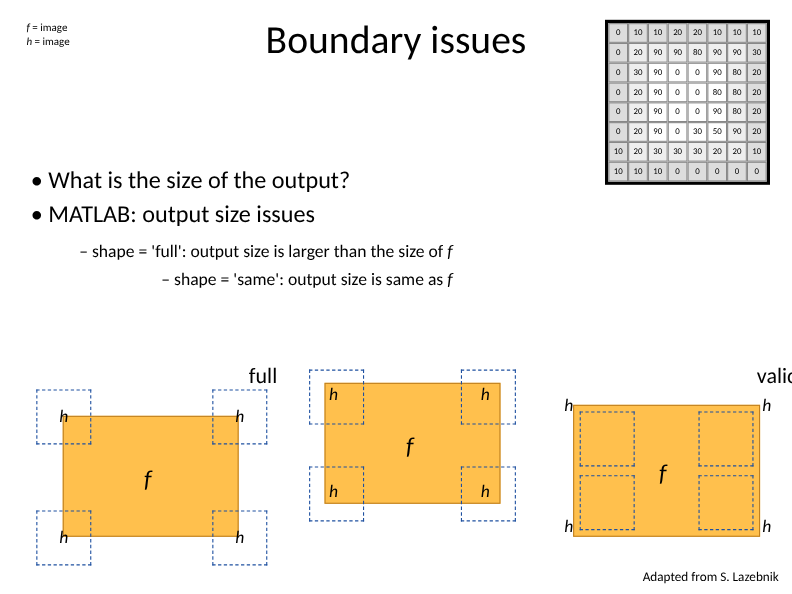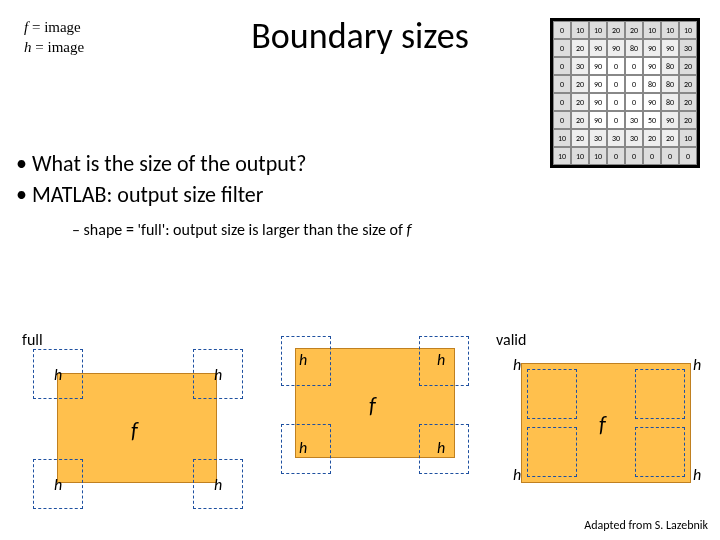--- a/index.html
+++ b/index.html
@@ -3,68 +3,68 @@
 <meta charset="utf-8">
 <style>
   * { box-sizing: border-box; margin: 0; padding: 0; }
   body {
     width: 720px; height: 540px;
     font-family: Calibri, Arial, sans-serif;
     background: #fff;
     position: relative;
     color: #000;
   }
-  .legend { position: absolute; top: 18px; left: 24px; font-size: 15px; line-height: 1.3; font-family: Liberation Serif, serif; }
+  .legend { position: absolute; top: 18px; left: 24px; font-size: 10px; line-height: 1.3; }
   .legend .sym { font-style: italic; }
   .title { position: absolute; top: 14px; left: 0; width: 720px; text-align: center; font-size: 36px; font-weight: 400; }
   .grid {
     position: absolute; top: 18px; right: 20px;
     width: 150px; height: 150px;
     display: grid; grid-template-columns: repeat(8,1fr); grid-template-rows: repeat(8,1fr);
     border: 3px solid #000;
     font-size: 8px;
   }
   .grid div {
     border: 1px solid #888;
     display: flex; align-items: center; justify-content: center;
     background: #ddd;
   }
   .grid div.inner1 { background: #eee; }
   .grid div.inner2 { background: #fff; }
-  .bullets { position: absolute; top: 150px; left: 16px; font-size: 22px; }
+  .bullets { position: absolute; top: 150px; left: 28px; font-size: 22px; }
   .bullets .b1 { margin-bottom: 4px; }
   .sub { position: absolute; top: 218px; left: 72px; font-size: 16px; line-height: 1.55; text-align: right; }
   .sub .it { font-style: italic; }
   .diagrams { position: absolute; top: 330px; left: 0; width: 720px; height: 180px; }
   .panel { position: absolute; top: 0; width: 230px; height: 180px; }
   .panel.p1 { left: 22px; }
   .panel.p2 { left: 260px; }
   .panel.p3 { left: 496px; }
-  .panel-title { text-align: left; font-size: 16px; margin-bottom: 4px; }
+  .panel-title { text-align: right; font-size: 20px; margin-bottom: 4px; }
   .canvas { position: relative; width: 220px; height: 150px; margin: 0 auto; }
   .fbox { position: absolute; background: #ffc04d; border: 1px solid #c08020; }
   .hbox {
     position: absolute; width: 50px; height: 50px;
     border: 1.5px dashed #1e50a0;
     display: flex; align-items: center; justify-content: center;
     font-style: italic; font-size: 16px; color: #000;
   }
   .hlbl { position: absolute; font-style: italic; font-size: 16px; }
   .flabel { position: absolute; font-style: italic; font-size: 22px; }
   .credit { position: absolute; right: 12px; bottom: 8px; font-size: 12px; }
 </style>
 </head>
 <body>
 
 <div class="legend">
   <div><span class="sym">f</span><span> = image</span></div>
   <div><span class="sym">h</span><span> = image</span></div>
 </div>
 
-<div class="title">Boundary sizes</div>
+<div class="title">Boundary issues</div>
 
 <div class="grid" id="pixel-grid">
     <div>0</div>
     <div>10</div>
     <div>10</div>
     <div>20</div>
     <div>20</div>
     <div>10</div>
     <div>10</div>
     <div>10</div>
@@ -121,25 +121,26 @@
     <div>10</div>
     <div>0</div>
     <div>0</div>
     <div>0</div>
     <div>0</div>
     <div>0</div>
   </div>
 
 <div class="bullets">
   <div class="b1">• <span>What is the size of the output?</span></div>
-  <div class="b1">• <span>MATLAB: output size filter</span></div>
+  <div class="b1">• <span>MATLAB: output size issues</span></div>
 </div>
 
 <div class="sub">
   <div>– <span>shape = 'full': output size is larger than the size of </span><span class="it">f</span></div>
+  <div>– <span>shape = 'same': output size is same as </span><span class="it">f</span></div>
 </div>
 
 <div class="diagrams">
 
   <div class="panel p1">
     <div class="panel-title">full</div>
     <div class="canvas">
       <div class="fbox" style="left:30px; top:20px; width:160px; height:110px;"></div>
       <div class="flabel" style="left:104px; top:64px;">f</div>
       <div class="hbox" style="left:6px;  top:-4px;">h</div>

